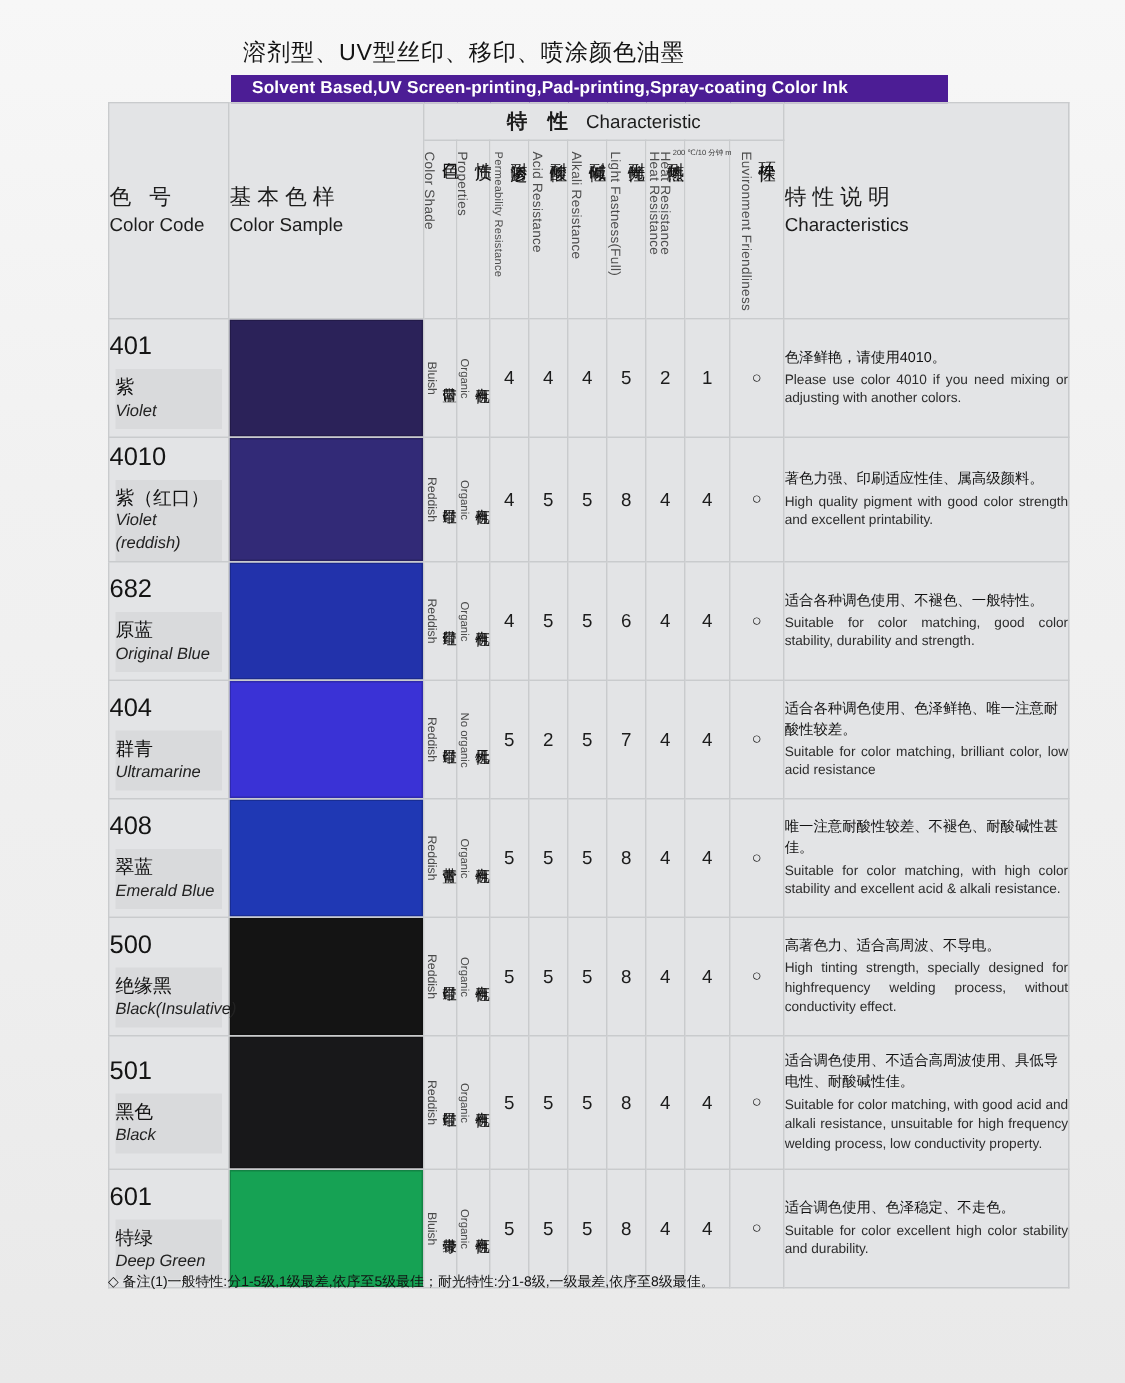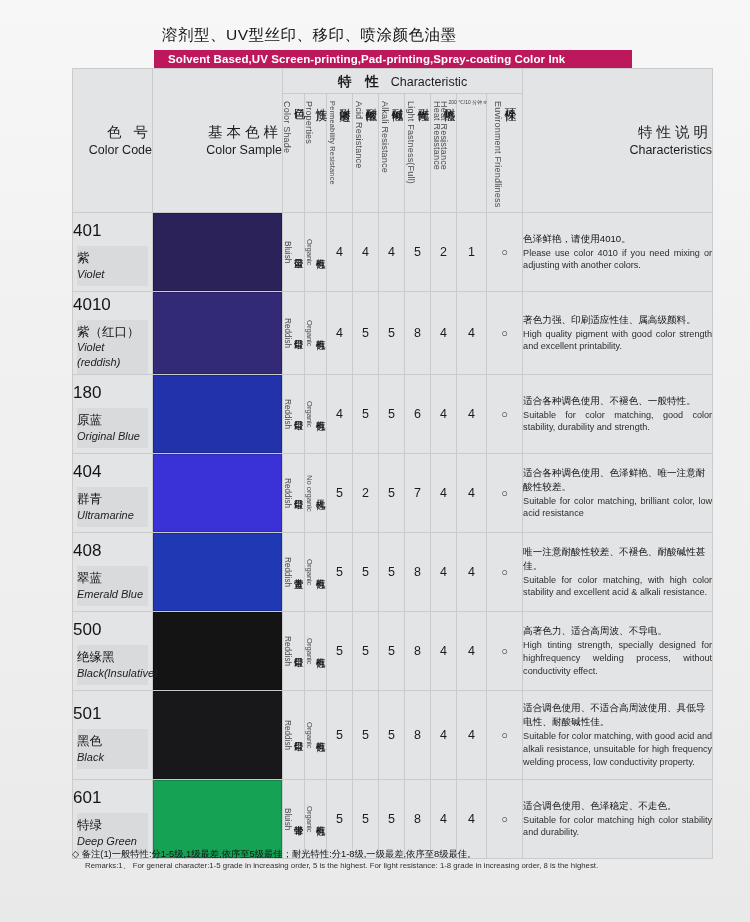--- a/index.html
+++ b/index.html
@@ -21,21 +21,21 @@
     left:72px;top:22px;width:640px;height:878px;
   }
 
   
   .title-zone{position:absolute;left:82px;top:0;width:478px;}
   .title-cn{
     font-size:15.5px;color:#141414;letter-spacing:.5px;
     padding:3px 0 4px 8px;font-weight:400;
   }
   .title-en-bar{
-    background:#be185d;
+    background:#4c1d95;
     color:#ffffff;
     font-size:11.5px;
     font-weight:700;
     letter-spacing:.1px;
     padding:3px 0 4px 14px;
     white-space:nowrap;
   }
 
   
   table.grid{
@@ -46,21 +46,21 @@
   }
   table.grid td,table.grid th{
     border:1px solid #c9cbcd;
     background:#e3e4e6;
     padding:0;
     vertical-align:middle;
     color:#1c1c1c;
   }
   
   .hdr-main{
-    text-align:right;
+    text-align:left;
     background:#dcdddf;
   }
   .hdr-main .cn{font-size:14.5px;letter-spacing:4px;display:block;line-height:1.35;}
   .hdr-main .en{font-size:12.5px;display:block;line-height:1.3;}
   .char-span{
     text-align:center;background:#dcdddf;height:24px;
   }
   .char-span .cn{font-size:13.5px;letter-spacing:5px;font-weight:700;}
   .char-span .en{font-size:12.5px;margin-left:7px;}
 
@@ -345,21 +345,21 @@
           <td class="num-cell">4</td>
           <td class="num-cell">4</td>
     <td class="env-cell">○</td>
     <td class="desc-cell">
       <span class="desc-cn">著色力强、印刷适应性佳、属高级颜料。</span>
       <span class="desc-en">High quality pigment with good color strength and excellent printability.</span>
     </td>
         </tr>
         <tr class="drow">
     <td class="code-cell">
-      <div class="code-num">180</div>
+      <div class="code-num">682</div>
       <div class="code-sub">
         <span class="code-cn">原蓝</span>
         <span class="code-en">Original Blue</span>
       </div>
     </td>
     <td class="swatch-cell">
       <div class="swatch" style="background:#2232ab"></div>
     </td>
     <td class="shade-cell">
       <div class="twin">
@@ -550,27 +550,26 @@
     </td>
     <td class="num-cell">5</td>
           <td class="num-cell">5</td>
           <td class="num-cell">5</td>
           <td class="num-cell">8</td>
           <td class="num-cell">4</td>
           <td class="num-cell">4</td>
     <td class="env-cell">○</td>
     <td class="desc-cell">
       <span class="desc-cn">适合调色使用、色泽稳定、不走色。</span>
-      <span class="desc-en">Suitable for color matching high color stability and durability.</span>
+      <span class="desc-en">Suitable for color excellent high color stability and durability.</span>
     </td>
         </tr>
       </tbody>
   </table>
 
   <div class="notes">
     <div class="note">
       <span class="cn">◇ 备注(1)一般特性:分1-5级,1级最差,依序至5级最佳；耐光特性:分1-8级,一级最差,依序至8级最佳。</span>
-      <span class="en">Remarks:1、 For general character:1-5 grade in increasing order, 5 is the highest. For light resistance: 1-8 grade in increasing order, 8 is the highest.</span>
     </div>
     <div class="note">
     </div>
   </div>
 </div>
 
 </body></html>

